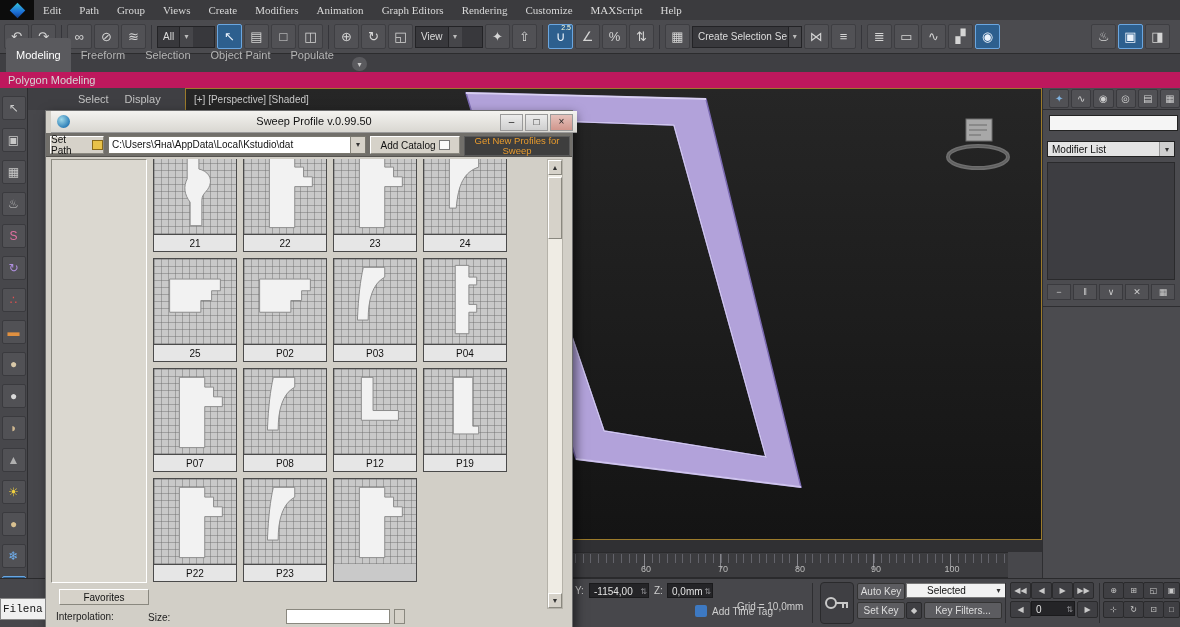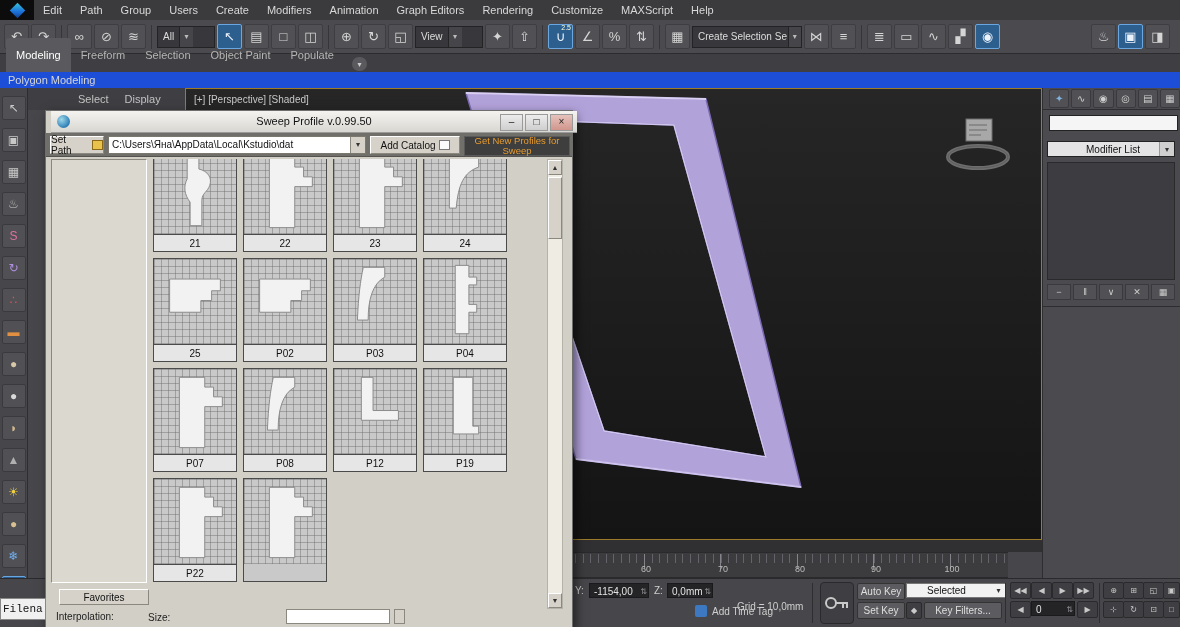--- a/index.html
+++ b/index.html
@@ -4,37 +4,37 @@
 <style>
   html,body{margin:0;padding:0;background:#2d2d30;}
   #app{position:relative;width:1180px;height:627px;overflow:hidden;
        font-family:"Liberation Sans","DejaVu Sans",sans-serif;
        background:#47474b;-webkit-user-select:none;user-select:none;}
   .abs{position:absolute;}
   
   #menubar{left:0;top:0;width:1180px;height:20px;background:#3b3b3e;display:flex;align-items:center;border-bottom:1px solid #2a2a2c;}
   #maxlogo{width:34px;height:20px;background:#0c0c0c;display:flex;align-items:center;justify-content:center;}
   #maxlogo .gem{width:11px;height:11px;background:linear-gradient(135deg,#37c2d8,#1b6fd8 60%,#123f8a);transform:rotate(45deg);}
-  .mitem{padding:0 9px;font-size:11px;color:#d8d8d8;line-height:20px;white-space:nowrap;cursor:default;}
+  .mitem{padding:0 9px;font-size:11px;color:#d8d8d8;line-height:20px;white-space:nowrap;cursor:default;font-family:Liberation Serif, serif;}
   
   #maintb{left:0;top:20px;width:1180px;height:34px;background:#4b4b4f;border-bottom:1px solid #2c2c2e;display:flex;align-items:center;padding-left:4px;box-sizing:border-box;gap:2px;}
   .tbtn{width:23px;height:23px;flex:0 0 auto;background:#515155;border:1px solid #3e3e42;border-radius:2px;color:#d5d5d5;font-size:13px;display:flex;align-items:center;justify-content:center;position:relative;}
   .tbtn.active{background:#2d5f8e;border-color:#6aa6e0;color:#eaf2fb;}
   .tbtn .sup{position:absolute;top:-1px;right:1px;font-size:7px;color:#ffd;}
   .sep{width:1px;height:24px;background:#35353a;margin:0 3px;flex:0 0 auto;}
   .tdrop{height:20px;background:#38383c;border:1px solid #232326;color:#ddd;font-size:10px;display:flex;align-items:center;flex:0 0 auto;}
   .tdrop .lbl{padding:0 5px;white-space:nowrap;overflow:hidden;}
   .tdrop .arr{width:13px;height:100%;border-left:1px solid #232326;display:flex;align-items:center;justify-content:center;font-size:8px;color:#bbb;background:#46464a;}
   .spacer{flex:1 1 auto;}
   
   #ribbontabs{left:0;top:54px;width:1180px;height:18px;background:#3f3f43;display:flex;align-items:flex-end;padding-left:6px;box-sizing:border-box;}
   .rtab{font-size:11px;color:#b5b5b5;padding:10px 10px;line-height:14px;}
   .rtab.active{background:#5a5a5e;color:#fff;border-radius:3px 3px 0 0;}
   #rovf{width:15px;height:14px;margin-left:8px;margin-bottom:1px;border-radius:8px;background:#5a5a5e;color:#ccc;font-size:8px;display:flex;align-items:center;justify-content:center;}
-  #panelbar{left:0;top:72px;width:1180px;height:16px;background:#1d4ed8;color:#d6d6d6;font-size:11px;line-height:16px;padding-left:8px;box-sizing:border-box;}
+  #panelbar{left:0;top:72px;width:1180px;height:16px;background:#be185d;color:#d6d6d6;font-size:11px;line-height:16px;padding-left:8px;box-sizing:border-box;}
   #groupsrow{left:28px;top:88px;width:157px;height:22px;background:#3f3f43;display:flex;gap:16px;align-items:center;padding-left:50px;box-sizing:border-box;}
   #groupsrow span{font-size:11px;color:#c2c2c2;}
   
   #leftbar{left:0;top:88px;width:28px;height:539px;background:#47474b;border-right:1px solid #2e2e31;display:flex;flex-direction:column;align-items:center;padding-top:8px;box-sizing:border-box;gap:8px;}
   .lbtn{width:22px;height:22px;background:#515155;border:1px solid #3a3a3e;border-radius:2px;font-size:12px;display:flex;align-items:center;justify-content:center;color:#c8c8c8;}
   .lbtn:nth-child(5){color:#e070a0;} .lbtn:nth-child(6){color:#b090e0;}
   .lbtn:nth-child(7){color:#e05050;} .lbtn:nth-child(8){color:#e09040;}
   .lbtn:nth-child(9){color:#d8c8a8;} .lbtn:nth-child(10){color:#dadada;}
   .lbtn:nth-child(11){color:#d0b890;} .lbtn:nth-child(12){color:#b0b0b0;}
   .lbtn:nth-child(13){color:#f0d040;} .lbtn:nth-child(14){color:#d8c090;}
@@ -43,21 +43,21 @@
   #viewport{left:185px;top:88px;width:857px;height:452px;background:linear-gradient(180deg,#262626,#141414);border:1px solid #9c7b2b;box-sizing:border-box;}
   #vplabel{position:absolute;left:8px;top:5px;font-size:10px;color:#c8c8c8;}
   #vpsvg{position:absolute;left:0;top:0;width:100%;height:100%;}
   
   #rpanel{left:1042px;top:88px;width:138px;height:492px;background:#4b4b4f;border-left:1px solid #2e2e31;box-sizing:border-box;}
   #cmdtabs{position:absolute;left:0;top:0;width:100%;height:22px;display:flex;align-items:center;gap:2px;padding-left:6px;box-sizing:border-box;border-bottom:1px solid #2e2e31;}
   .ctab{width:19px;height:17px;background:#515155;border:1px solid #3a3a3e;border-radius:2px;color:#cfcfcf;font-size:10px;display:flex;align-items:center;justify-content:center;}
   .ctab:first-child{color:#7fb2e0;}
   #objname{position:absolute;left:6px;top:27px;width:124px;height:14px;background:#f5f5f5;border:1px solid #222;font-size:10px;color:#111;line-height:14px;padding-left:3px;}
   #modlist{position:absolute;left:4px;top:53px;width:128px;height:16px;background:#e4e4e4;border:1px solid #222;display:flex;align-items:center;box-sizing:border-box;}
-  #modlist .lbl{flex:1;font-size:10px;color:#111;padding-left:4px;margin-left:34px;}
+  #modlist .lbl{flex:1;font-size:10px;color:#111;padding-left:4px;}
   #modlist .arr{width:14px;height:100%;background:#cfcfcf;border-left:1px solid #999;font-size:8px;display:flex;align-items:center;justify-content:center;color:#333;}
   #stackbox{position:absolute;left:4px;top:74px;width:128px;height:118px;background:#3d3d41;border:1px solid #2a2a2c;box-sizing:border-box;}
   #stackbtns{position:absolute;left:4px;top:196px;width:128px;height:16px;display:flex;gap:2px;}
   .sbtn{width:22px;height:14px;background:#515155;border:1px solid #3a3a3e;color:#ccc;font-size:9px;display:flex;align-items:center;justify-content:center;}
   #rpanel .divider{position:absolute;left:0;top:218px;width:100%;height:1px;background:#2e2e31;}
   
   #trackstrip{left:185px;top:540px;width:857px;height:12px;background:#303033;}
   #ruler{left:185px;top:552px;width:823px;height:26px;background:#3c3c3f;border-top:1px solid #2a2a2c;border-bottom:1px solid #2a2a2c;box-sizing:border-box;}
   #ruler .ticks{position:absolute;left:0;right:0;top:1px;height:9px;background:repeating-linear-gradient(90deg,#63636a 0 1px,transparent 1px 7.65px);}
   #ruler .majors{position:absolute;left:0;right:0;top:1px;height:15px;background:repeating-linear-gradient(90deg,#84848a 0 1px,transparent 1px 76.5px);}
@@ -146,21 +146,21 @@
 
 <div id="app">
 
   <div id="menubar" class="abs">
     <div id="maxlogo">
         <span class="gem"></span>
       </div>
     <span class="mitem">Edit</span>
     <span class="mitem">Path</span>
     <span class="mitem">Group</span>
-    <span class="mitem">Users</span>
+    <span class="mitem">Views</span>
     <span class="mitem">Create</span>
     <span class="mitem">Modifiers</span>
     <span class="mitem">Animation</span>
     <span class="mitem">Graph Editors</span>
     <span class="mitem">Rendering</span>
     <span class="mitem">Customize</span>
     <span class="mitem">MAXScript</span>
     <span class="mitem">Help</span>
   </div>
 
@@ -478,20 +478,28 @@
               <div class="thumb">
                 <svg viewBox="0 0 84 86">
                   <use href="#sh-steps"></use>
                 </svg>
               </div>
               <div class="plabel">P22</div>
             </div>
           <div class="cell">
               <div class="thumb">
                 <svg viewBox="0 0 84 86">
+                  <use href="#sh-curve"></use>
+                </svg>
+              </div>
+              <div class="plabel">P23</div>
+            </div>
+          <div class="cell">
+              <div class="thumb">
+                <svg viewBox="0 0 84 86">
                   <use href="#sh-steps"></use>
                 </svg>
               </div>
             </div>
         </div>
       </div>
       <div id="vscroll">
         <span class="sarrow" style="top:0">▲</span>
         <span id="sthumb"></span>
         <span class="sarrow" style="bottom:0">▼</span>

